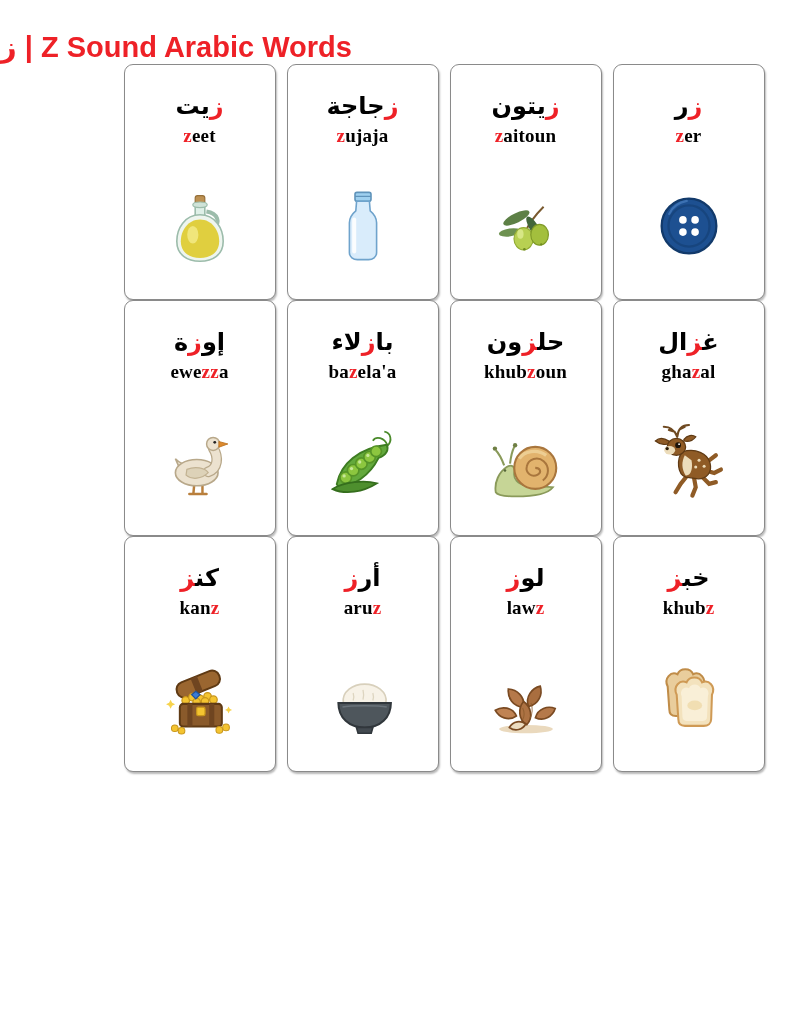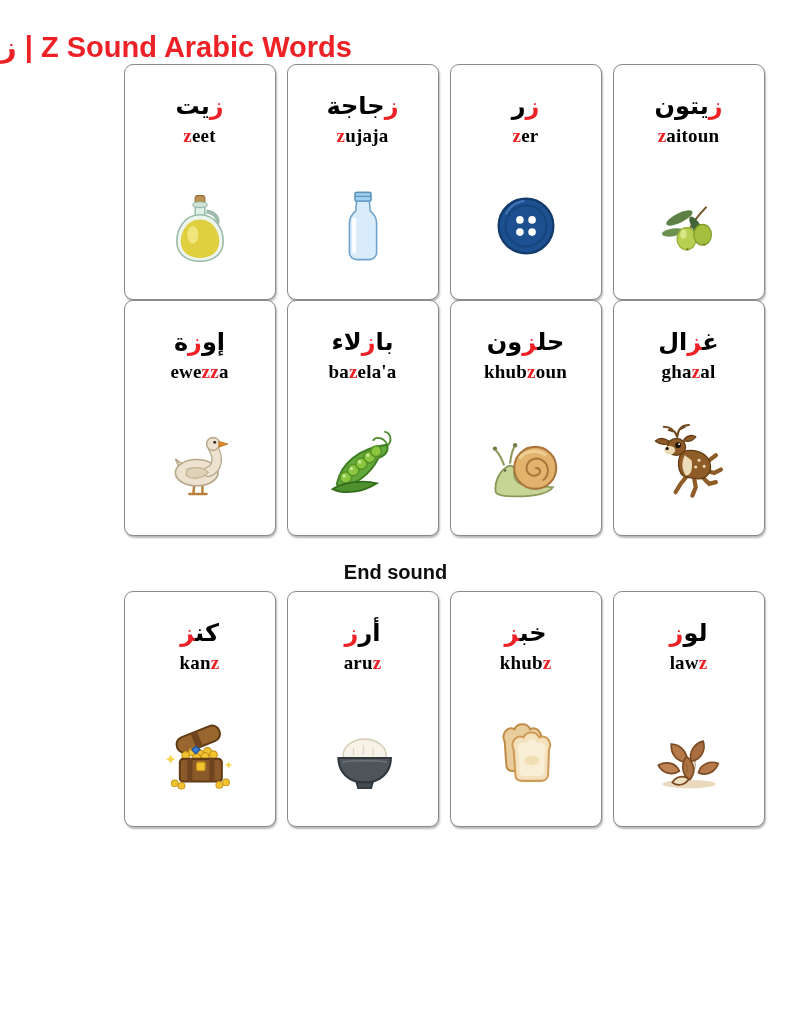--- a/index.html
+++ b/index.html
@@ -87,49 +87,49 @@
         <svg viewBox="0 0 100 100" width="80" height="80">
           <rect x="40" y="8" width="20" height="11" rx="2.5" fill="#9fd0ef" stroke="#5f93ba" stroke-width="2"></rect>
           <line x1="40" y1="13" x2="60" y2="13" stroke="#5f93ba" stroke-width="1.5"></line>
           <path d="M42,19 L58,19 L59,31 C65,36 67,40 67,46 L67,83 C67,89 62,92 57,92 L43,92 C38,92 33,89 33,83 L33,46 C33,40 35,36 41,31 Z" fill="#d9ecfb" stroke="#6fa3cc" stroke-width="2"></path>
           <path d="M39,42 L39,82" stroke="#ffffff" stroke-width="5" stroke-linecap="round" opacity="0.9"></path>
         </svg>
       </div>
     </div>
 
     <div class="card">
-      <div class="arabic"><span class="z-red">ز</span><span>ر</span></div>
-      <div class="translit"><span class="z-red">z</span><span>er</span></div>
-      <div class="pic">
-        <svg viewBox="0 0 100 100" width="76" height="76">
-          <circle cx="50" cy="50" r="36" fill="#1d5091" stroke="#123a6b" stroke-width="3"></circle>
-          <circle cx="50" cy="50" r="27" fill="none" stroke="#123a6b" stroke-width="3" opacity="0.5"></circle>
-          <circle cx="42" cy="42" r="5" fill="#fff"></circle>
-            <circle cx="58" cy="42" r="5" fill="#fff"></circle>
-          <circle cx="42" cy="58" r="5" fill="#fff"></circle>
-            <circle cx="58" cy="58" r="5" fill="#fff"></circle>
-          <path d="M24,34 C28,25 37,19 47,17" stroke="#4a7fc0" stroke-width="3" fill="none" opacity="0.7" stroke-linecap="round"></path>
-        </svg>
-      </div>
-    </div>
-
-    <div class="card">
       <div class="arabic"><span class="z-red">ز</span><span>يتون</span></div>
       <div class="translit"><span class="z-red">z</span><span>aitoun</span></div>
       <div class="pic">
         <svg viewBox="0 0 100 100" width="80" height="80">
           <path d="M72,26 C62,36 54,46 49,58" stroke="#7a5a30" stroke-width="2.5" fill="none"></path>
           <ellipse cx="38" cy="40" rx="18" ry="6" fill="#5d8046" transform="rotate(-26 38 40)"></ellipse>
           <ellipse cx="60" cy="52" rx="16" ry="5.5" fill="#42663a" transform="rotate(58 60 52)"></ellipse>
           <ellipse cx="30" cy="58" rx="14" ry="5" fill="#6d9150" transform="rotate(-8 30 58)"></ellipse>
           <ellipse cx="47" cy="66" rx="12" ry="14" fill="#b8d052" stroke="#93ac36" stroke-width="1.5"></ellipse>
           <ellipse cx="67" cy="61" rx="11" ry="13" fill="#a3bf3d" stroke="#7f9a28" stroke-width="1.5"></ellipse>
           <ellipse cx="43" cy="60" rx="4" ry="6" fill="#dceb8e" opacity="0.85"></ellipse>
           <circle cx="48" cy="79" r="1.6" fill="#6f8a20"></circle>
           <circle cx="69" cy="73" r="1.4" fill="#6f8a20"></circle>
+        </svg>
+      </div>
+    </div>
+
+    <div class="card">
+      <div class="arabic"><span class="z-red">ز</span><span>ر</span></div>
+      <div class="translit"><span class="z-red">z</span><span>er</span></div>
+      <div class="pic">
+        <svg viewBox="0 0 100 100" width="76" height="76">
+          <circle cx="50" cy="50" r="36" fill="#1d5091" stroke="#123a6b" stroke-width="3"></circle>
+          <circle cx="50" cy="50" r="27" fill="none" stroke="#123a6b" stroke-width="3" opacity="0.5"></circle>
+          <circle cx="42" cy="42" r="5" fill="#fff"></circle>
+            <circle cx="58" cy="42" r="5" fill="#fff"></circle>
+          <circle cx="42" cy="58" r="5" fill="#fff"></circle>
+            <circle cx="58" cy="58" r="5" fill="#fff"></circle>
+          <path d="M24,34 C28,25 37,19 47,17" stroke="#4a7fc0" stroke-width="3" fill="none" opacity="0.7" stroke-linecap="round"></path>
         </svg>
       </div>
     </div>
 
   </div>
 </div>
 
 <div>
   <div class="grid">
 
@@ -227,21 +227,20 @@
             <circle cx="68" cy="55" r="1.8" fill="#ecdcba"></circle>
             <circle cx="58" cy="56" r="1.8" fill="#ecdcba"></circle>
         </svg>
       </div>
     </div>
 
   </div>
 </div>
 
 <div>
-  <h2 class="section-heading">End sound</h2>
   <div class="grid">
 
     <div class="card">
       <div class="arabic"><span>كن‍</span><span class="z-red">‍ز</span></div>
       <div class="translit"><span>kan</span><span class="z-red">z</span></div>
       <div class="pic">
         <svg viewBox="0 0 100 100" width="84" height="84">
           <g transform="rotate(-22 50 44)">
             <rect x="25" y="24" width="54" height="19" rx="9" fill="#9a6630" stroke="#5f3a14" stroke-width="2.4"></rect>
             <rect x="46" y="24" width="8" height="19" fill="#6f4520"></rect>
@@ -284,33 +283,20 @@
             <path d="M62,44 C63,47 63,50 62,53"></path>
           </g>
           <path d="M20,56 L84,56 C84,74 71,86 52,86 C33,86 20,74 20,56 Z" fill="#4e565c" stroke="#31373c" stroke-width="2.5"></path>
           <path d="M25,61 C35,59 69,59 79,61" stroke="#6a737a" stroke-width="2" fill="none"></path>
           <path d="M42,86 L62,86 L60,93 L44,93 Z" fill="#434a50" stroke="#31373c" stroke-width="2"></path>
         </svg>
       </div>
     </div>
 
     <div class="card">
-      <div class="arabic"><span>خب‍</span><span class="z-red">‍ز</span></div>
-      <div class="translit"><span>khub</span><span class="z-red">z</span></div>
-      <div class="pic">
-        <svg viewBox="0 0 100 100" width="82" height="82">
-          <path d="M24,36 C19,26 28,17 36,21 C39,13 52,13 55,21 C63,17 72,26 67,36 L66,64 C66,69 62,72 57,72 L34,72 C29,72 26,69 26,64 Z" fill="#e9cd9c" stroke="#c08c48" stroke-width="2.5"></path>
-          <path d="M35,46 C30,36 39,27 47,31 C50,23 63,23 66,31 C74,27 83,36 78,46 L77,76 C77,81 73,84 68,84 L45,84 C40,84 37,81 37,76 Z" fill="#f3e2bd" stroke="#cf9a55" stroke-width="2.5"></path>
-          <path d="M41,48 C38,41 44,35 50,38 C52,32 62,32 64,38 C70,35 76,41 73,48 L72,73 C72,76 70,78 67,78 L47,78 C44,78 42,76 42,73 Z" fill="#f9efd7"></path>
-          <ellipse cx="57" cy="59" rx="9" ry="6" fill="#f0dcae" opacity="0.9"></ellipse>
-        </svg>
-      </div>
-    </div>
-
-    <div class="card">
       <div class="arabic"><span>لو</span><span class="z-red">ز</span></div>
       <div class="translit"><span>law</span><span class="z-red">z</span></div>
       <div class="pic">
         <svg viewBox="0 0 100 100" width="84" height="84">
           <ellipse cx="50" cy="87" rx="32" ry="5" fill="#ead9bd"></ellipse>
           <g stroke="#7a4a22" stroke-width="2">
             <path transform="translate(38,50) rotate(-40)" d="M0,-14 C7.5,-7 9.5,6 0,14 C-9.5,6 -7.5,-7 0,-14 Z" fill="#b5794a"></path>
             <path transform="translate(60,48) rotate(30)" d="M0,-14 C7.5,-7 9.5,6 0,14 C-9.5,6 -7.5,-7 0,-14 Z" fill="#a96e3f"></path>
             <path transform="translate(26,68) rotate(-75)" d="M0,-13 C7,-6.5 9,5.5 0,13 C-9,5.5 -7,-6.5 0,-13 Z" fill="#c08353"></path>
             <path transform="translate(73,68) rotate(65)" d="M0,-13 C7,-6.5 9,5.5 0,13 C-9,5.5 -7,-6.5 0,-13 Z" fill="#b5794a"></path>
@@ -318,14 +304,27 @@
             <path transform="translate(40,83) rotate(78)" d="M0,-10 C5.5,-5 7,4 0,10 C-7,4 -5.5,-5 0,-10 Z" fill="#ecdcc0"></path>
           </g>
           <g stroke="#8a5a2b" stroke-width="1.3" fill="none" opacity="0.7">
             <path d="M46,62 C48,66 48,72 46,76"></path>
             <path d="M56,56 C58,62 58,68 55,74"></path>
           </g>
         </svg>
       </div>
     </div>
 
+    <div class="card">
+      <div class="arabic"><span>خب‍</span><span class="z-red">‍ز</span></div>
+      <div class="translit"><span>khub</span><span class="z-red">z</span></div>
+      <div class="pic">
+        <svg viewBox="0 0 100 100" width="82" height="82">
+          <path d="M24,36 C19,26 28,17 36,21 C39,13 52,13 55,21 C63,17 72,26 67,36 L66,64 C66,69 62,72 57,72 L34,72 C29,72 26,69 26,64 Z" fill="#e9cd9c" stroke="#c08c48" stroke-width="2.5"></path>
+          <path d="M35,46 C30,36 39,27 47,31 C50,23 63,23 66,31 C74,27 83,36 78,46 L77,76 C77,81 73,84 68,84 L45,84 C40,84 37,81 37,76 Z" fill="#f3e2bd" stroke="#cf9a55" stroke-width="2.5"></path>
+          <path d="M41,48 C38,41 44,35 50,38 C52,32 62,32 64,38 C70,35 76,41 73,48 L72,73 C72,76 70,78 67,78 L47,78 C44,78 42,76 42,73 Z" fill="#f9efd7"></path>
+          <ellipse cx="57" cy="59" rx="9" ry="6" fill="#f0dcae" opacity="0.9"></ellipse>
+        </svg>
+      </div>
+    </div>
+
   </div>
 </div>
 
 </body></html>

